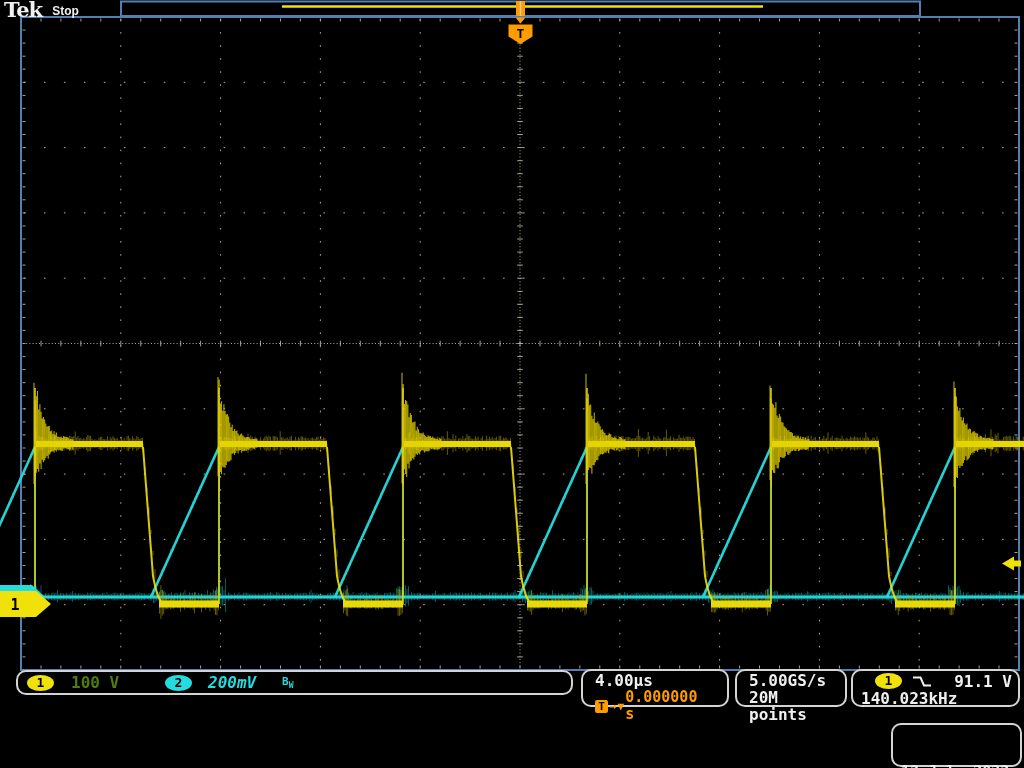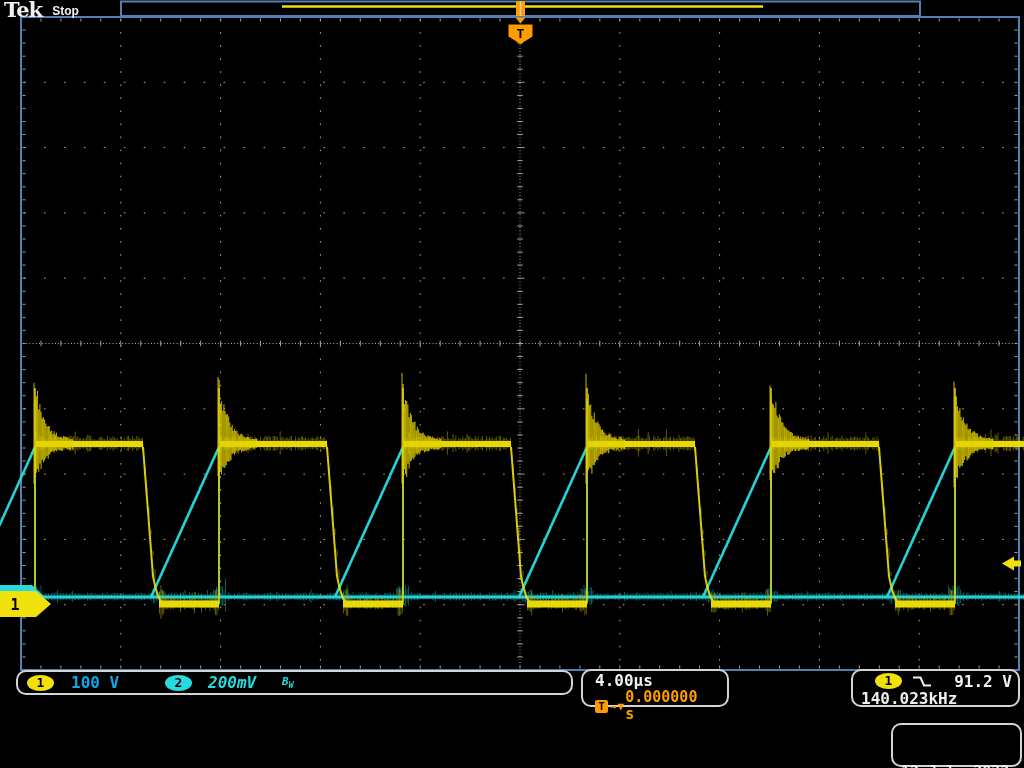--- a/index.html
+++ b/index.html
@@ -68,46 +68,50 @@
       <polygon points="508.5,24.5 532.5,24.5 532.5,36.5 520.5,44 508.5,36.5" fill="#ff9c00"></polygon>
       <text x="520.5" y="37.5" font-size="13" font-weight="bold" fill="#000" text-anchor="middle" font-family="DejaVu Sans Mono,monospace">T</text>
     </svg>
 
   <div id="hdr">
     <span class="logo">Tek</span><span class="status">Stop</span>
   </div>
 
   <div id="ch-box" class="box">
     <span class="badge" style="left: 9px; background: rgb(240, 225, 10);">1</span>
-    <span class="lbl" style="left: 53px; color: #0ea5e9;">100 V</span>
+    <span class="lbl" style="left: 53px; color: #4d7c0f;">100 V</span>
     <span class="badge" style="left: 147px; background: rgb(38, 219, 221);">2</span>
     <span class="lbl" style="left: 190px; color: rgb(38, 219, 221); font-style: italic;">200mV</span>
-    <span class="bw" style="color: rgb(38, 219, 221); font-style: italic;"><span>B</span><sub>W</sub></span>
+    <span class="bw" style="color: rgb(38, 219, 221);"><span>B</span><sub>W</sub></span>
   </div>
 
   <div id="tb-box" class="box two-line">
     <div>4.00µs</div>
     <div class="delay-line" style="color: rgb(255, 156, 0);">
       <span class="t-icon" style="background: rgb(255, 156, 0);">T</span>
         <span class="glyph-sm">→</span>
         <span class="glyph-sm">▼</span>
         <span>0.000000 s</span>
     </div>
   </div>
 
+  <div id="acq-box" class="box two-line">
+    <div>5.00GS/s</div>
+    <div>20M points</div>
+  </div>
 
   <div id="trig-box" class="box">
     <div class="line1">
       <span class="badge" style="background: rgb(240, 225, 10);">1</span>
       <span class="slope">
         <svg width="20" height="15" viewBox="0 0 20 15">
             <path d="M1 3.5H8.5L12 11.5H19" stroke="#f0f0f0" stroke-width="2" fill="none"></path>
           </svg>
       </span>
-      <span class="lvl">91.2 V</span>
+      <span class="lvl">91.1 V</span>
     </div>
     <div class="line2">140.023kHz</div>
   </div>
 
   <div id="dt-box" class="box">
     <div>13 Jul  2023</div>
     
   </div>
 </div>
 

